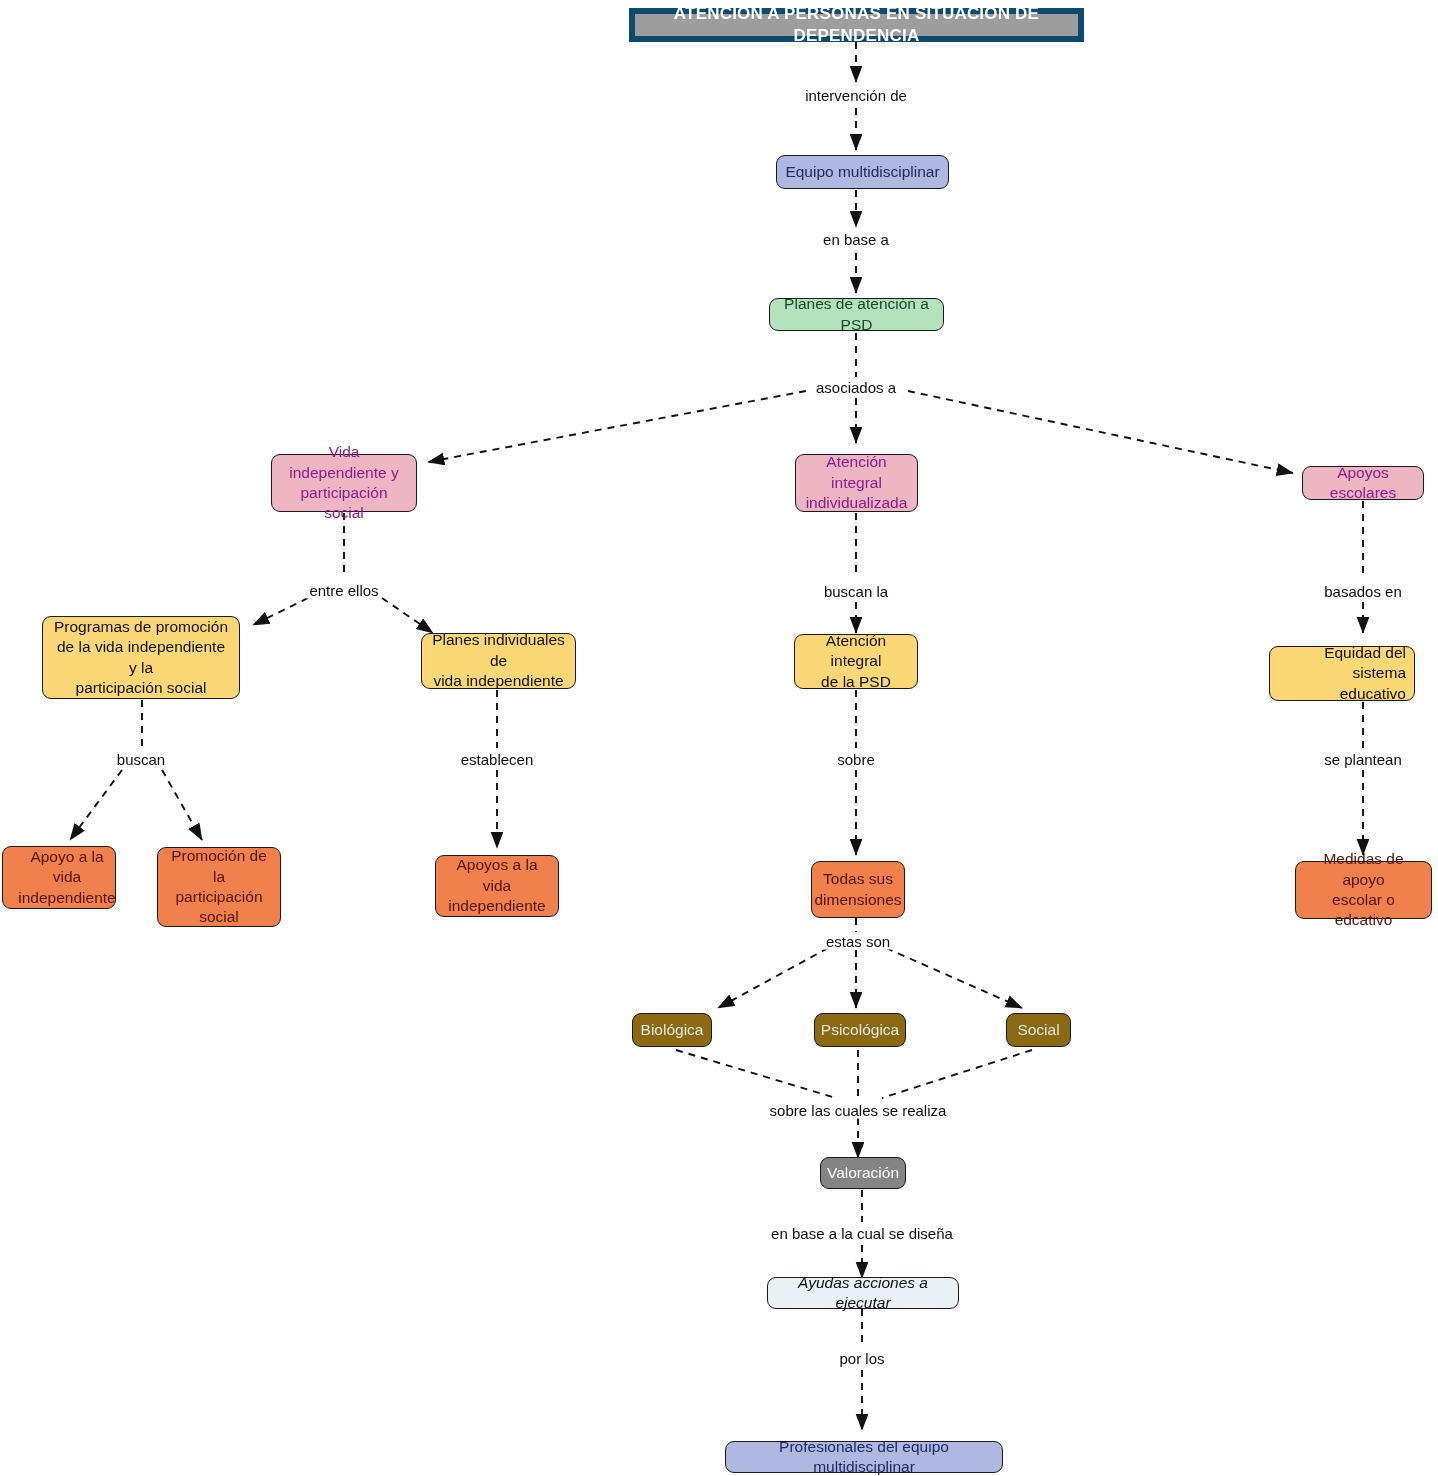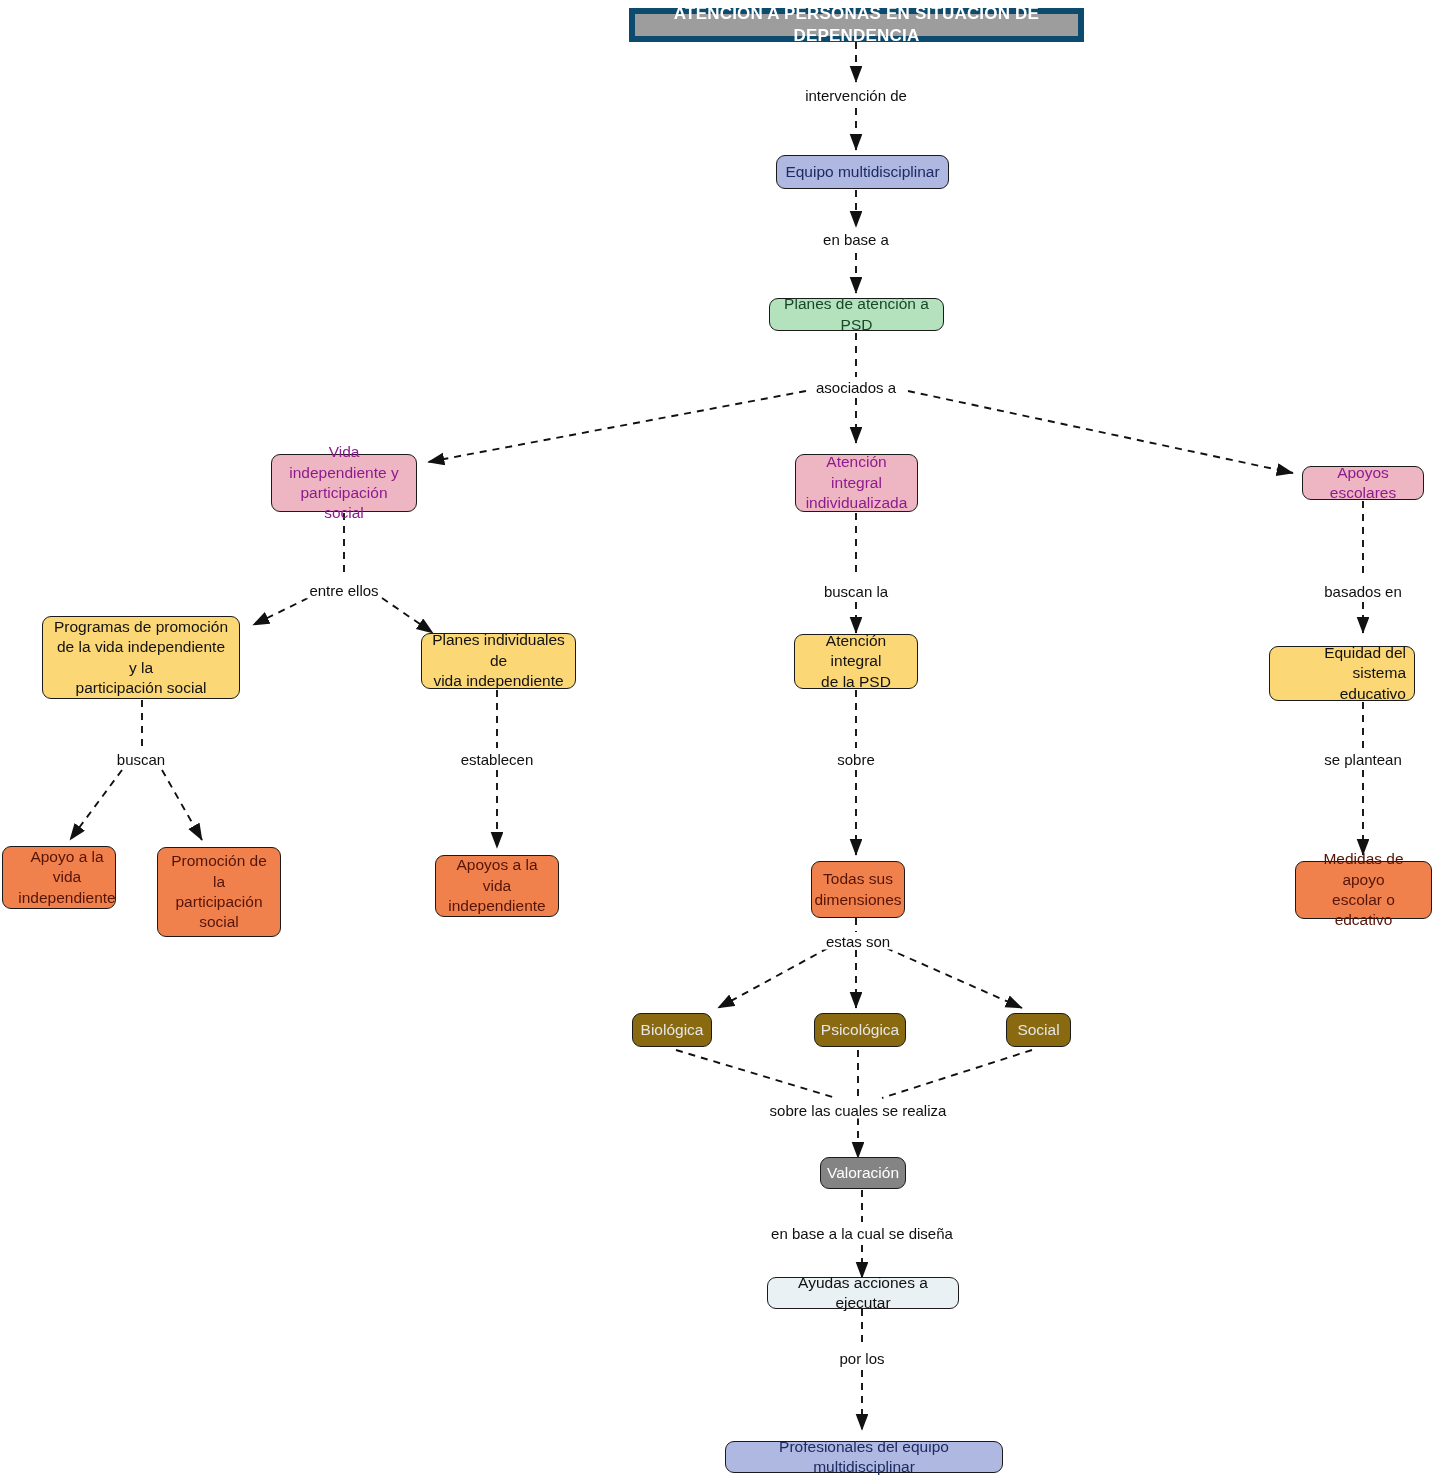--- a/index.html
+++ b/index.html
@@ -77,20 +77,21 @@
     background: #8a6a10;
     color: #e5e5e5;
   }
   .n-gray {
     background: #848484;
     color: #ffffff;
   }
   .n-paleblue {
     background: #eaf1f5;
     color: #101010;
+    font-style: italic;
   }
   .edge-label {
     position: absolute;
     font-size: 15px;
     color: #0f0f0f;
     background: #ffffff;
     padding: 0 3px;
     white-space: nowrap;
     z-index: 4;
     transform: translate(-50%, -50%);
@@ -187,21 +188,21 @@
 
   <div class="node n-yellow" style="left:794px; top:634px; width:124px; height:55px;">Atención integral
 de la PSD</div>
 
   <div class="node n-yellow" style="left:1269px; top:646px; width:146px; height:55px;text-align:right;">Equidad del sistema
 educativo</div>
 
   <div class="node n-orange" style="left:2px; top:846px; width:114px; height:63px;padding-left:24px;">Apoyo a la vida
 independiente</div>
 
-  <div class="node n-orange" style="left:157px; top:847px; width:124px; height:90px;">Promoción de la
+  <div class="node n-orange" style="left:157px; top:847px; width:124px; height:80px;">Promoción de la
 participación
 social</div>
 
   <div class="node n-orange" style="left:435px; top:855px; width:124px; height:62px;">Apoyos a la vida
 independiente</div>
 
   <div class="node n-orange" style="left:811px; top:861px; width:94px; height:57px;">Todas sus
 dimensiones</div>
 
   <div class="node n-orange" style="left:1295px; top:861px; width:137px; height:58px;">Medidas de apoyo

